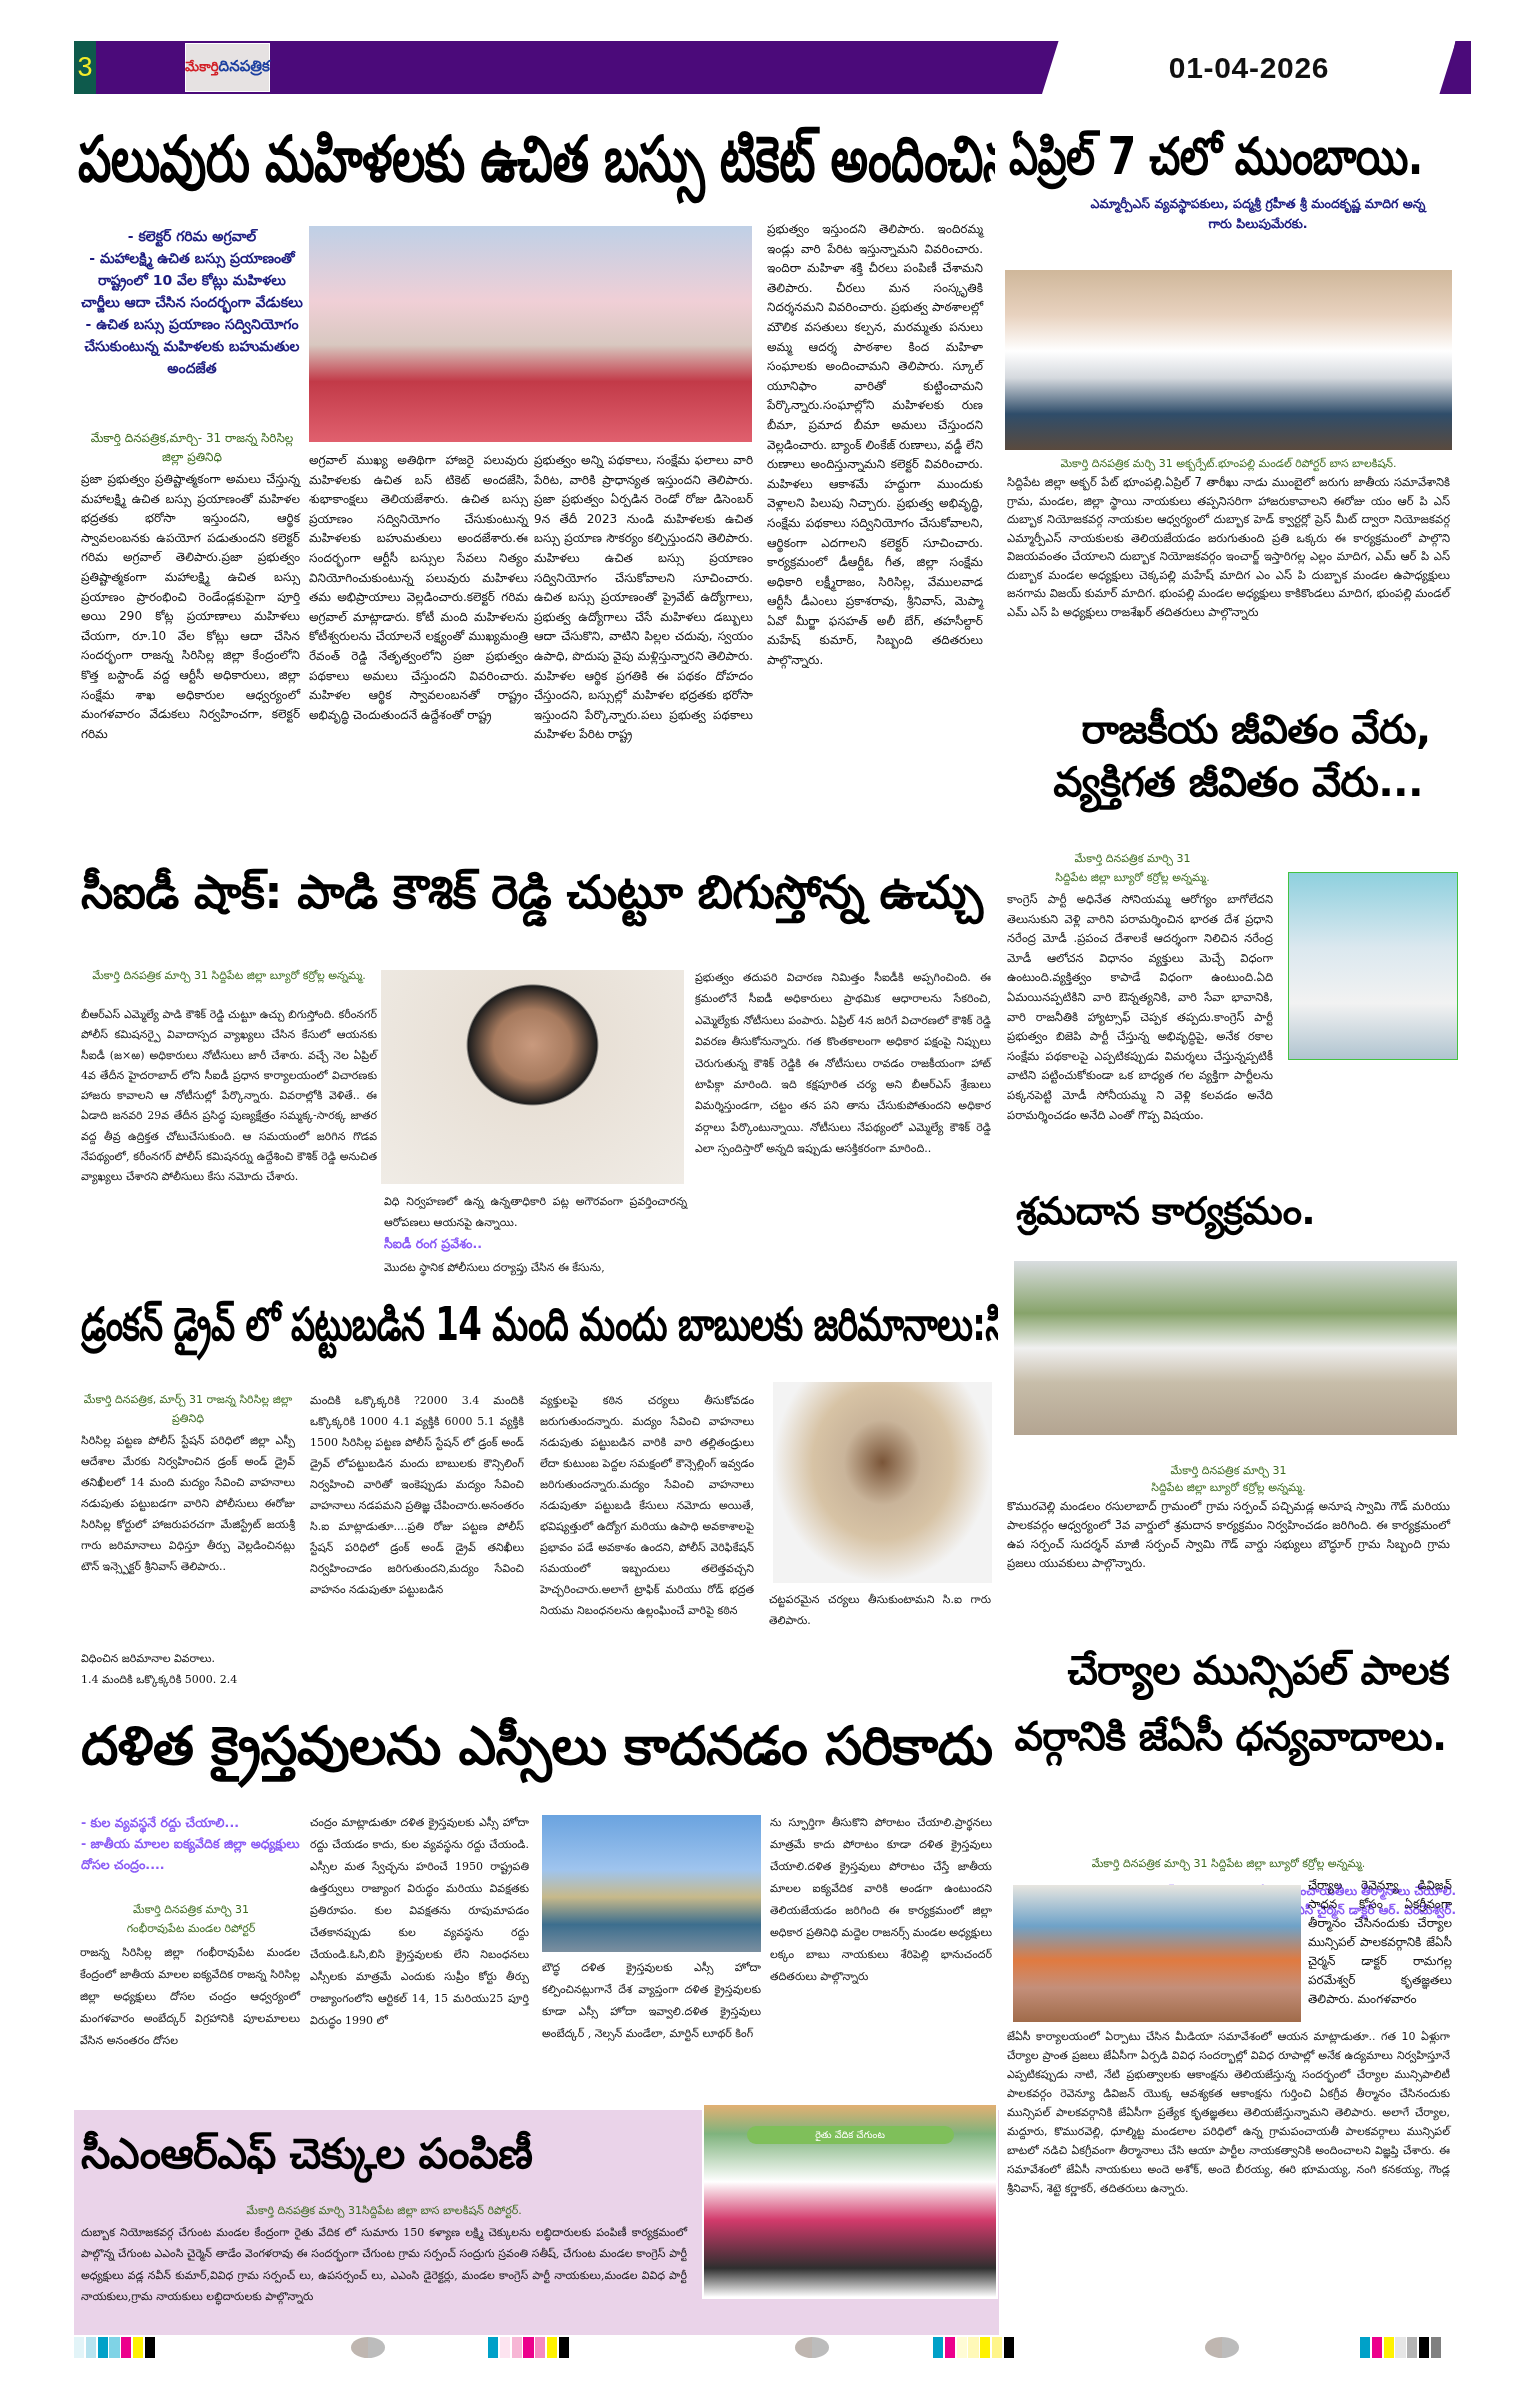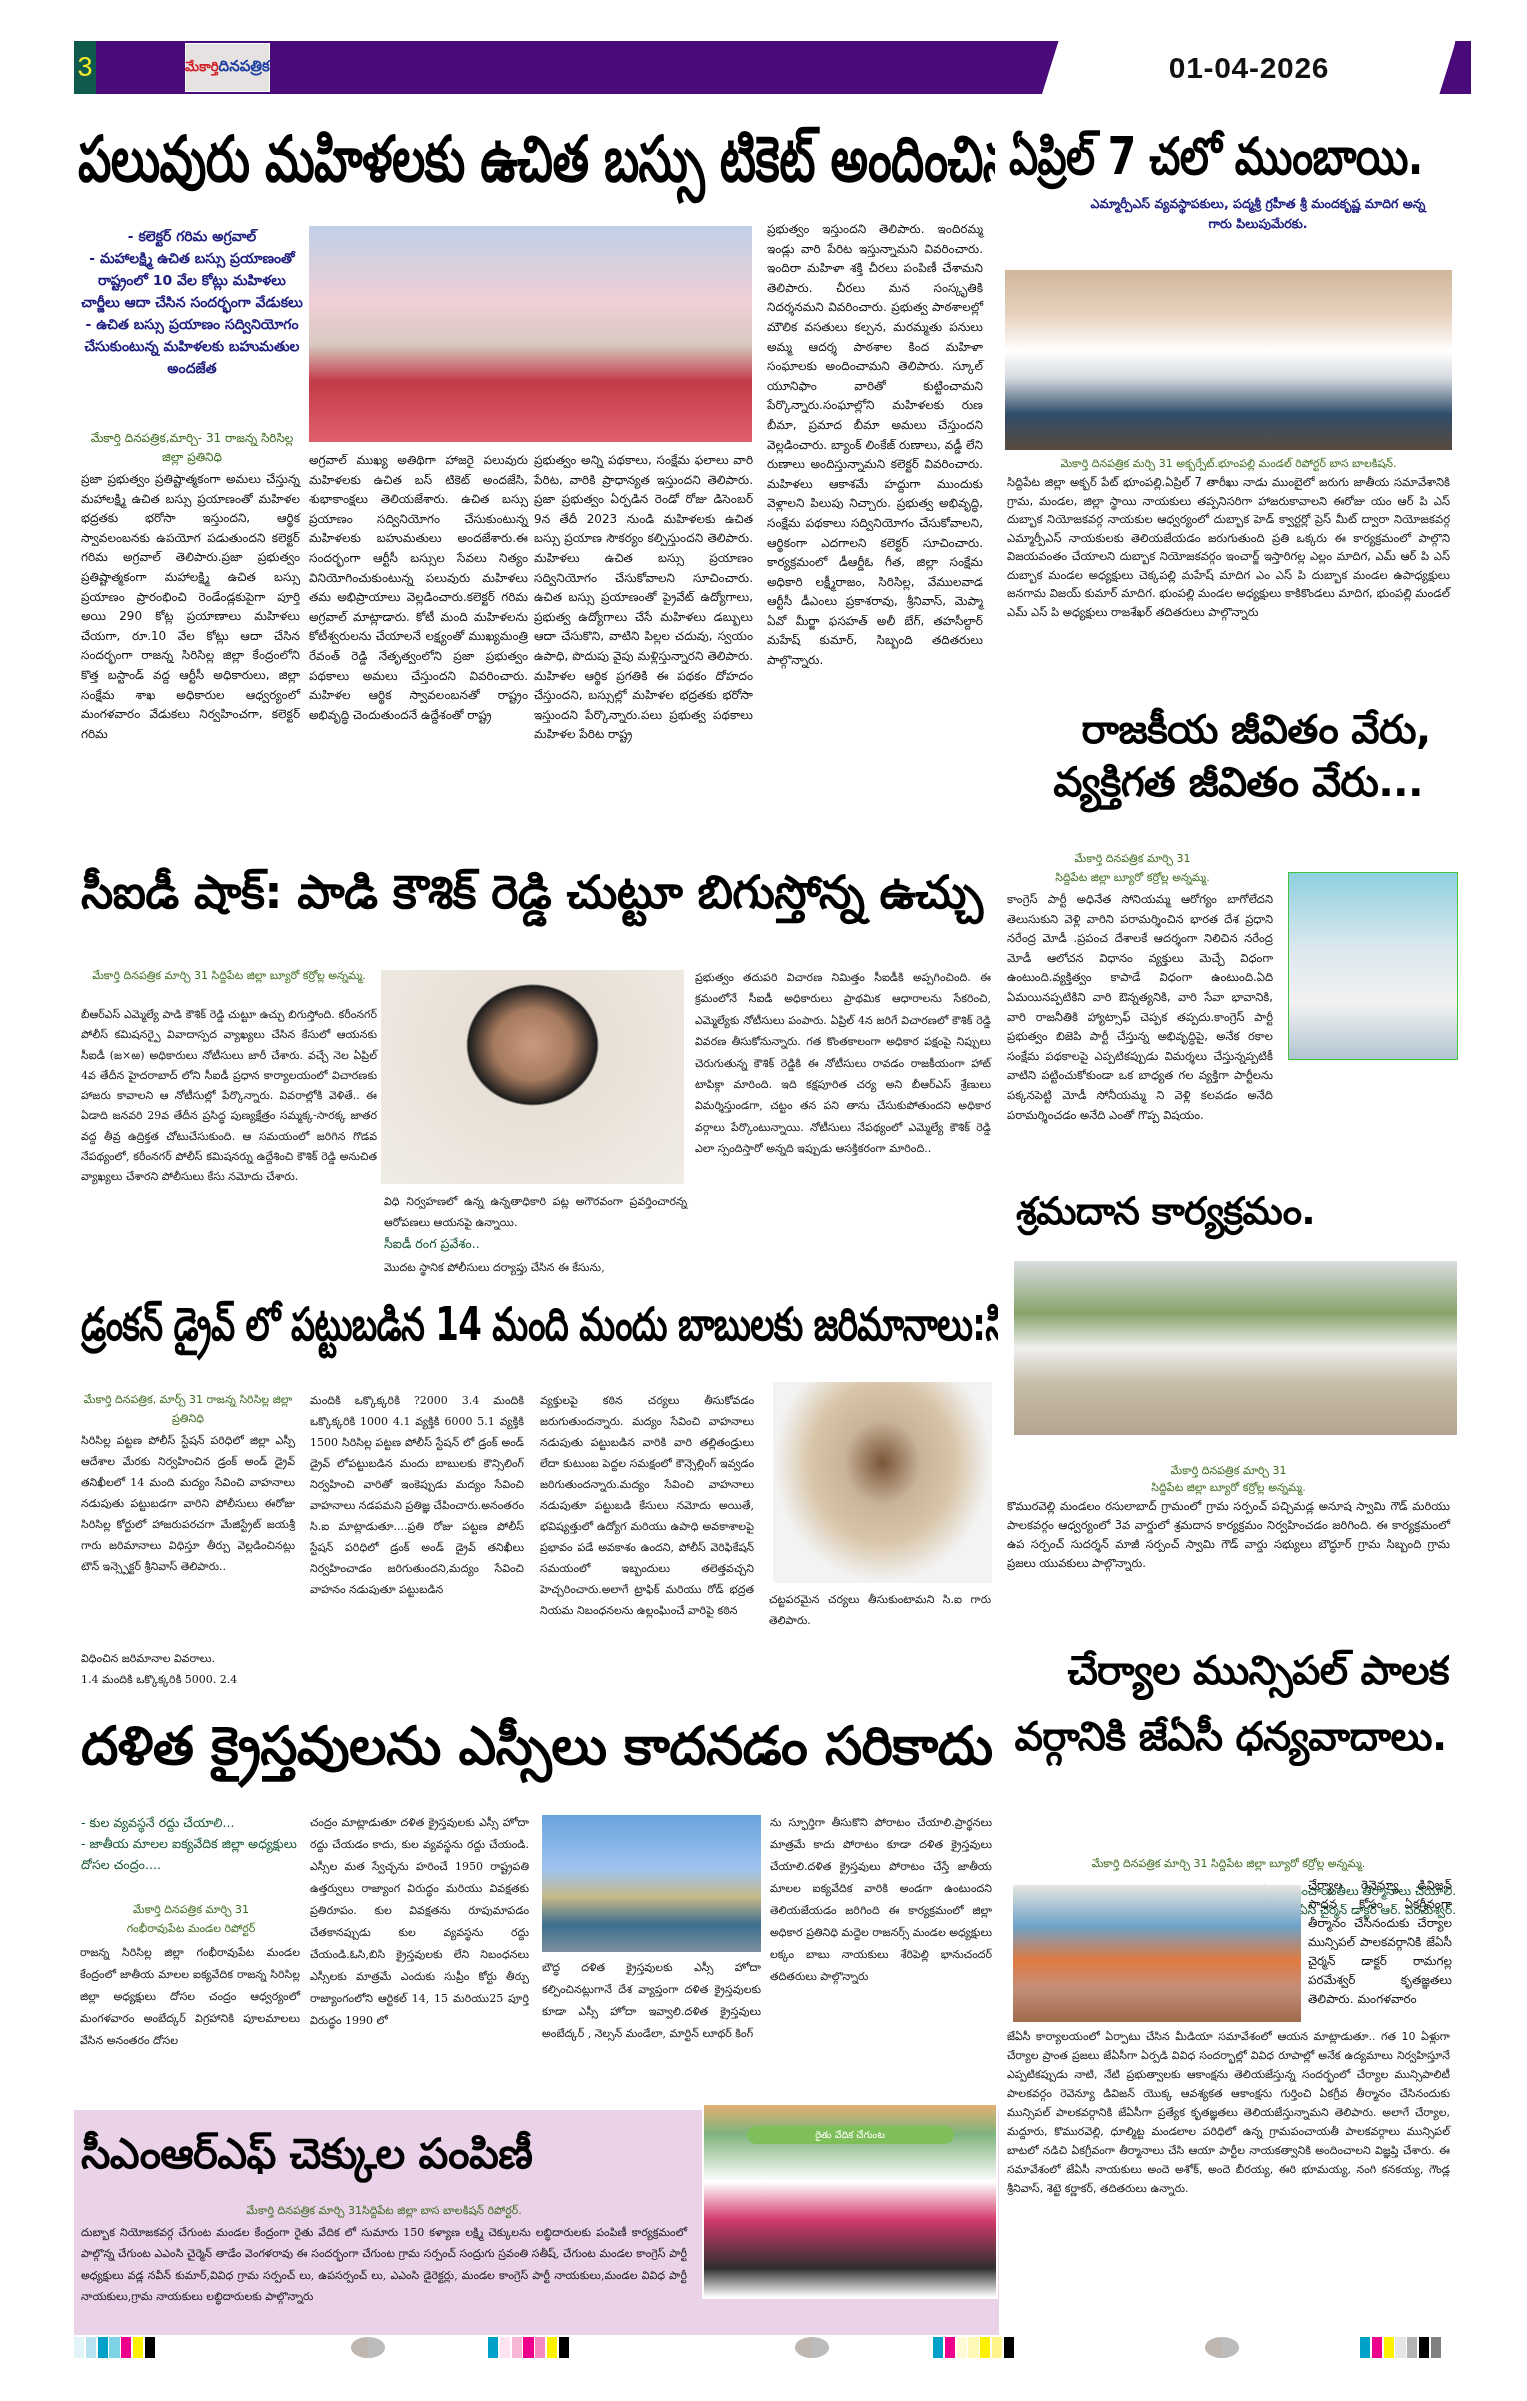--- a/index.html
+++ b/index.html
@@ -18,21 +18,21 @@
   .date-box { left: 1042px; top: 41px; width: 414px; height: 53px; background: #fff; clip-path: polygon(4% 0, 100% 0, 96% 100%, 0 100%); display:flex; align-items:center; justify-content:center; }
   .date-box span { font-family: "Liberation Sans", sans-serif; font-weight: bold; font-size: 30px; letter-spacing: 0.7px; color: #111; }
   .date-right { left: 1445px; top: 41px; width: 26px; height: 53px; background: #4b0a7a; clip-path: polygon(40% 0, 100% 0, 100% 100%, 0 100%); }
 
   .headline { font-family: "DejaVu Sans", sans-serif; font-weight: 900; color: #000; white-space: nowrap; overflow: hidden; letter-spacing: -0.7px; }
   .subhead { color: #1d1d80; font-size: 14px; line-height: 22px; text-align: center; font-weight: bold; }
   .dateline { color: #3d6a1f; font-size: 12px; line-height: 19px; text-align: center; }
   .body { font-size: 12px; line-height: 19.6px; text-align: justify; color: #111; }
   .bodyc { font-family: "DejaVu Serif", serif; font-size: 12px; line-height: 22px; text-align: justify; color: #111; }
   .photo { overflow: hidden; }
-  .caption-blue { color: #14532d; font-weight: normal; font-size: 12.6px; }
+  .caption-blue { color: #8b5cf6; font-weight: bold; font-size: 12.6px; }
 
   
   .ph-event { background: linear-gradient(180deg, #bfd0e6 0%, #f0cfd6 35%, #d8c8c0 55%, #c23a48 72%, #e0606e 100%); }
   .ph-mrps { background: linear-gradient(180deg, #cfb79a 0%, #e8d2bf 25%, #ffffff 45%, #d5d9de 60%, #2f4d6a 80%, #5a4a3e 100%); }
   .ph-kaushik { background: radial-gradient(ellipse at 50% 35%, #c99a7e 0%, #a67a5e 18%, #1d1d1d 30%, #e8e0d6 31%, #f0ece6 100%); }
   .ph-hospital { background: linear-gradient(180deg, #8ed0de 0%, #dbe8ef 40%, #f2f2f2 70%, #b0c4d0 100%); border: 1.5px solid #44c240; }
   .ph-sramadana { background: linear-gradient(180deg, #d9dde0 0%, #87a36a 30%, #f0f0f0 50%, #c7bda9 70%, #b3a491 100%); }
   .ph-police { background: radial-gradient(ellipse at 50% 40%, #7a5538 0%, #c9b49a 25%, #d7c3a5 45%, #f3f3f3 70%); }
   .ph-statue { background: linear-gradient(180deg, #6aa3df 0%, #9fc4ee 40%, #c7b98a 60%, #3c6e8e 80%, #7b8fa0 100%); }
   .ph-jac { background: linear-gradient(180deg, #e8e6e0 0%, #6ea2c8 30%, #e07a40 55%, #c48f7a 75%, #a06b4a 100%); }

